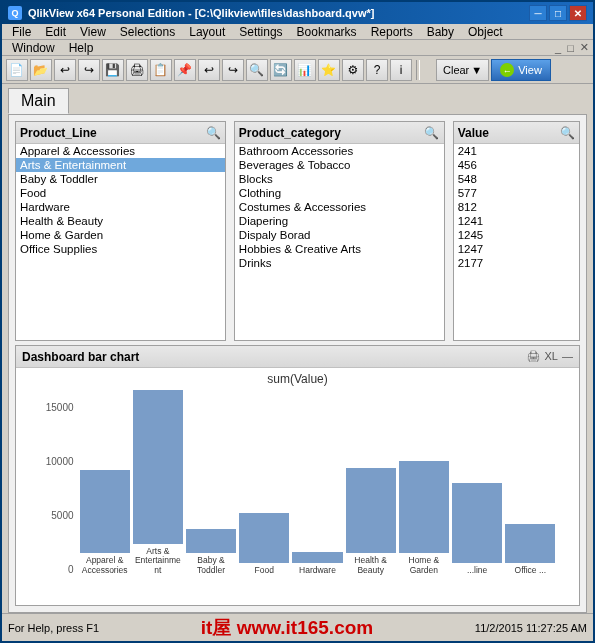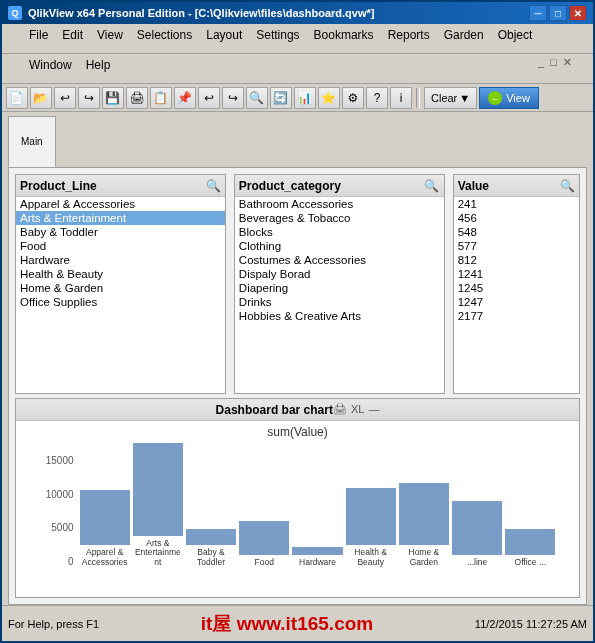--- a/index.html
+++ b/index.html
@@ -8,68 +8,68 @@
     
     .window-wrapper { width: 595px; height: 643px; display: flex; flex-direction: column; border: 2px solid #003c74; background: #d4d0c8; }
 
     .title-bar { background: linear-gradient(to right, #003c74, #1a6abf); color: white; display: flex; align-items: center; justify-content: space-between; padding: 4px 6px; height: 22px; font-size: 11px; font-weight: bold; }
     .title-bar-left { display: flex; align-items: center; gap: 6px; }
     .title-icon { width: 14px; height: 14px; background: #4a9eff; border-radius: 2px; font-size: 9px; display: flex; align-items: center; justify-content: center; color: white; font-weight: bold; }
     .title-bar-buttons { display: flex; gap: 2px; }
     .title-btn { width: 18px; height: 16px; background: #2b7fd4; border: 1px solid #1a5ca8; color: white; font-size: 10px; display: flex; align-items: center; justify-content: center; cursor: pointer; }
     .title-btn.close { background: #c0392b; }
 
-    .menu-bar { background: #d4d0c8; display: flex; align-items: flex-start; gap: 2px; padding: 2px 21px; border-bottom: 1px solid #a0a0a0; height: 30px; }
+    .menu-bar { background: #d4d0c8; display: flex; align-items: center; gap: 2px; padding: 2px 4px; border-bottom: 1px solid #a0a0a0; height: 16px; }
     .menu-item { padding: 2px 6px; font-size: 12px; cursor: pointer; color: #000; }
 
     .toolbar { background: #d4d0c8; display: flex; align-items: center; padding: 2px 4px; border-bottom: 1px solid #a0a0a0; height: 28px; gap: 2px; }
     .tb-btn { width: 22px; height: 22px; background: linear-gradient(to bottom, #f0f0f0, #d8d8d8); border: 1px solid #a0a0a0; display: flex; align-items: center; justify-content: center; font-size: 12px; cursor: pointer; }
     .tb-separator { width: 4px; height: 20px; border-left: 1px solid #999; border-right: 1px solid #fff; margin: 0 2px; }
-    .clear-btn { background: linear-gradient(to bottom, #f0f0f0, #d8d8d8); border: 1px solid #a0a0a0; padding: 1px 6px; font-size: 11px; cursor: pointer; display: flex; align-items: center; gap: 2px; height: 22px; }
+    .clear-btn { background: linear-gradient(to bottom, #f0f0f0, #d8d8d8); border: 1px solid #a0a0a0; padding: 1px 6px; font-size: 11px; cursor: pointer; display: flex; align-items: center; gap: 2px; height: 22px; margin-left: 12px; }
     .back-btn { background: linear-gradient(to bottom, #5ba0e8, #2b6ab8); border: 1px solid #1a5ca8; padding: 1px 8px; font-size: 11px; cursor: pointer; display: flex; align-items: center; gap: 4px; height: 22px; color: white; }
     .back-icon { width: 14px; height: 14px; background: #7ecf00; border-radius: 50%; display: flex; align-items: center; justify-content: center; font-size: 9px; color: white; }
 
     .main-content { flex: 1; background: #d4d0c8; padding: 0; display: flex; flex-direction: column; overflow: hidden; }
 
     
     .tabs { display: flex; padding: 4px 6px 0; gap: 0; }
-    .tab { padding: 19px 12px; background: #c8c8c8; border: 1px solid #a0a0a0; border-bottom: none; font-size: 10px; cursor: pointer; }
+    .tab { padding: 3px 12px; background: #c8c8c8; border: 1px solid #a0a0a0; border-bottom: none; font-size: 16px; cursor: pointer; }
     .tab.active { background: #f0f0f0; border-bottom: 1px solid #f0f0f0; position: relative; z-index: 1; }
 
     .tab-content { flex: 1; background: #f0f0f0; border: 1px solid #a0a0a0; margin: 0 6px; padding: 6px; display: flex; flex-direction: column; gap: 4px; overflow: hidden; }
 
     
     .listbox-area { display: flex; gap: 8px; height: 220px; }
     .listbox { flex: 1; border: 1px solid #a0a0a0; background: white; display: flex; flex-direction: column; overflow: hidden; }
     .listbox-header { background: linear-gradient(to bottom, #e8e8e8, #d8d8d8); padding: 2px 4px; display: flex; align-items: center; justify-content: space-between; border-bottom: 1px solid #c0c0c0; height: 22px; }
     .listbox-title { font-weight: bold; font-size: 12px; }
     .search-icon { font-size: 12px; color: #555; cursor: pointer; }
     .listbox-items { flex: 1; overflow-y: auto; }
     .lb-item { padding: 1px 4px; font-size: 11.5px; cursor: pointer; white-space: nowrap; }
     .lb-item.selected { background: #6fa8dc; color: white; }
 
     .value-box { flex: 0.6; }
 
     
     .chart-container { border: 1px solid #a0a0a0; background: white; display: flex; flex-direction: column; flex: 1; overflow: hidden; }
-    .chart-header { background: linear-gradient(to bottom, #e8e8e8, #d8d8d8); padding: 2px 6px; display: flex; align-items: center; justify-content: center; border-bottom: 1px solid #c0c0c0; height: 22px; }
+    .chart-header { background: linear-gradient(to bottom, #e8e8e8, #d8d8d8); padding: 2px 6px; display: flex; align-items: center; justify-content: space-between; border-bottom: 1px solid #c0c0c0; height: 22px; }
     .chart-title { font-weight: bold; font-size: 12px; }
     .chart-icons { display: flex; gap: 4px; font-size: 11px; color: #555; }
     .chart-body { flex: 1; display: flex; flex-direction: column; align-items: center; padding: 4px 10px 0; }
     .chart-label { font-size: 12px; color: #333; margin-bottom: 4px; }
     .bars-area { display: flex; align-items: flex-end; flex: 1; gap: 0; position: relative; padding-left: 40px; padding-bottom: 30px; }
     .y-axis { position: absolute; left: 0; top: 12px; bottom: 30px; display: flex; flex-direction: column; justify-content: space-between; align-items: flex-end; padding-right: 4px; width: 38px; }
     .y-label { font-size: 10px; color: #555; }
     .bars-group { display: flex; align-items: flex-end; flex: 1; gap: 3px; height: 100%; }
     .bar-col { display: flex; flex-direction: column; align-items: center; flex: 1; height: 100%; justify-content: flex-end; }
     .bar { background: #7a9dc8; width: 100%; }
     .bar-xlabel { font-size: 8.5px; color: #333; text-align: center; margin-top: 3px; line-height: 1.1; word-break: break-word; }
 
     
-    .status-bar { background: #d4d0c8; border-top: 1px solid #a0a0a0; padding: 1px 6px; font-size: 11px; display: flex; justify-content: space-between; height: 36px; align-items: center; }
+    .status-bar { background: #d4d0c8; border-top: 1px solid #a0a0a0; padding: 1px 6px; font-size: 11px; display: flex; justify-content: space-between; height: 28px; align-items: center; }
 
     .chart-wrapper { position: relative; flex: 1; display: flex; flex-direction: column; overflow: hidden; }
 
     
     .watermark { text-align: center; font-size: 19px; color: #cc0000; font-weight: bold; }
   </style>
 </head>
 <body>
 
 <div class="window-wrapper">
@@ -88,21 +88,21 @@
 
   <div class="menu-bar">
     <span class="menu-item">File</span>
     <span class="menu-item">Edit</span>
     <span class="menu-item">View</span>
     <span class="menu-item">Selections</span>
     <span class="menu-item">Layout</span>
     <span class="menu-item">Settings</span>
     <span class="menu-item">Bookmarks</span>
     <span class="menu-item">Reports</span>
-    <span class="menu-item">Garden</span>
+    <span class="menu-item">Baby</span>
     <span class="menu-item">Object</span>
   </div>
   <div class="menu-bar" style="border-top:none;">
     <span class="menu-item">Window</span>
     <span class="menu-item">Help</span>
     <span style="flex:1"></span>
     <span style="font-size:11px; color:#555; margin-right:4px;">_</span>
     <span style="font-size:11px; color:#555; margin-right:4px;">□</span>
     <span style="font-size:11px; color:#555;">✕</span>
   </div>
@@ -167,24 +167,24 @@
           <div class="listbox-header">
             <span class="listbox-title">Product_category</span>
             <span class="search-icon">🔍</span>
           </div>
           <div class="listbox-items">
             <div class="lb-item">Bathroom Accessories</div>
             <div class="lb-item">Beverages &amp; Tobacco</div>
             <div class="lb-item">Blocks</div>
             <div class="lb-item">Clothing</div>
             <div class="lb-item">Costumes &amp; Accessories</div>
+            <div class="lb-item">Diapering</div>
             <div class="lb-item">Dispaly Borad</div>
-            <div class="lb-item">Diapering</div>
+            <div class="lb-item">Hobbies &amp; Creative Arts</div>
             <div class="lb-item">Drinks</div>
-            <div class="lb-item">Hobbies &amp; Creative Arts</div>
           </div>
         </div>
 
         <div class="listbox value-box">
           <div class="listbox-header">
             <span class="listbox-title">Value</span>
             <span class="search-icon">🔍</span>
           </div>
           <div class="listbox-items">
             <div class="lb-item">241</div>

